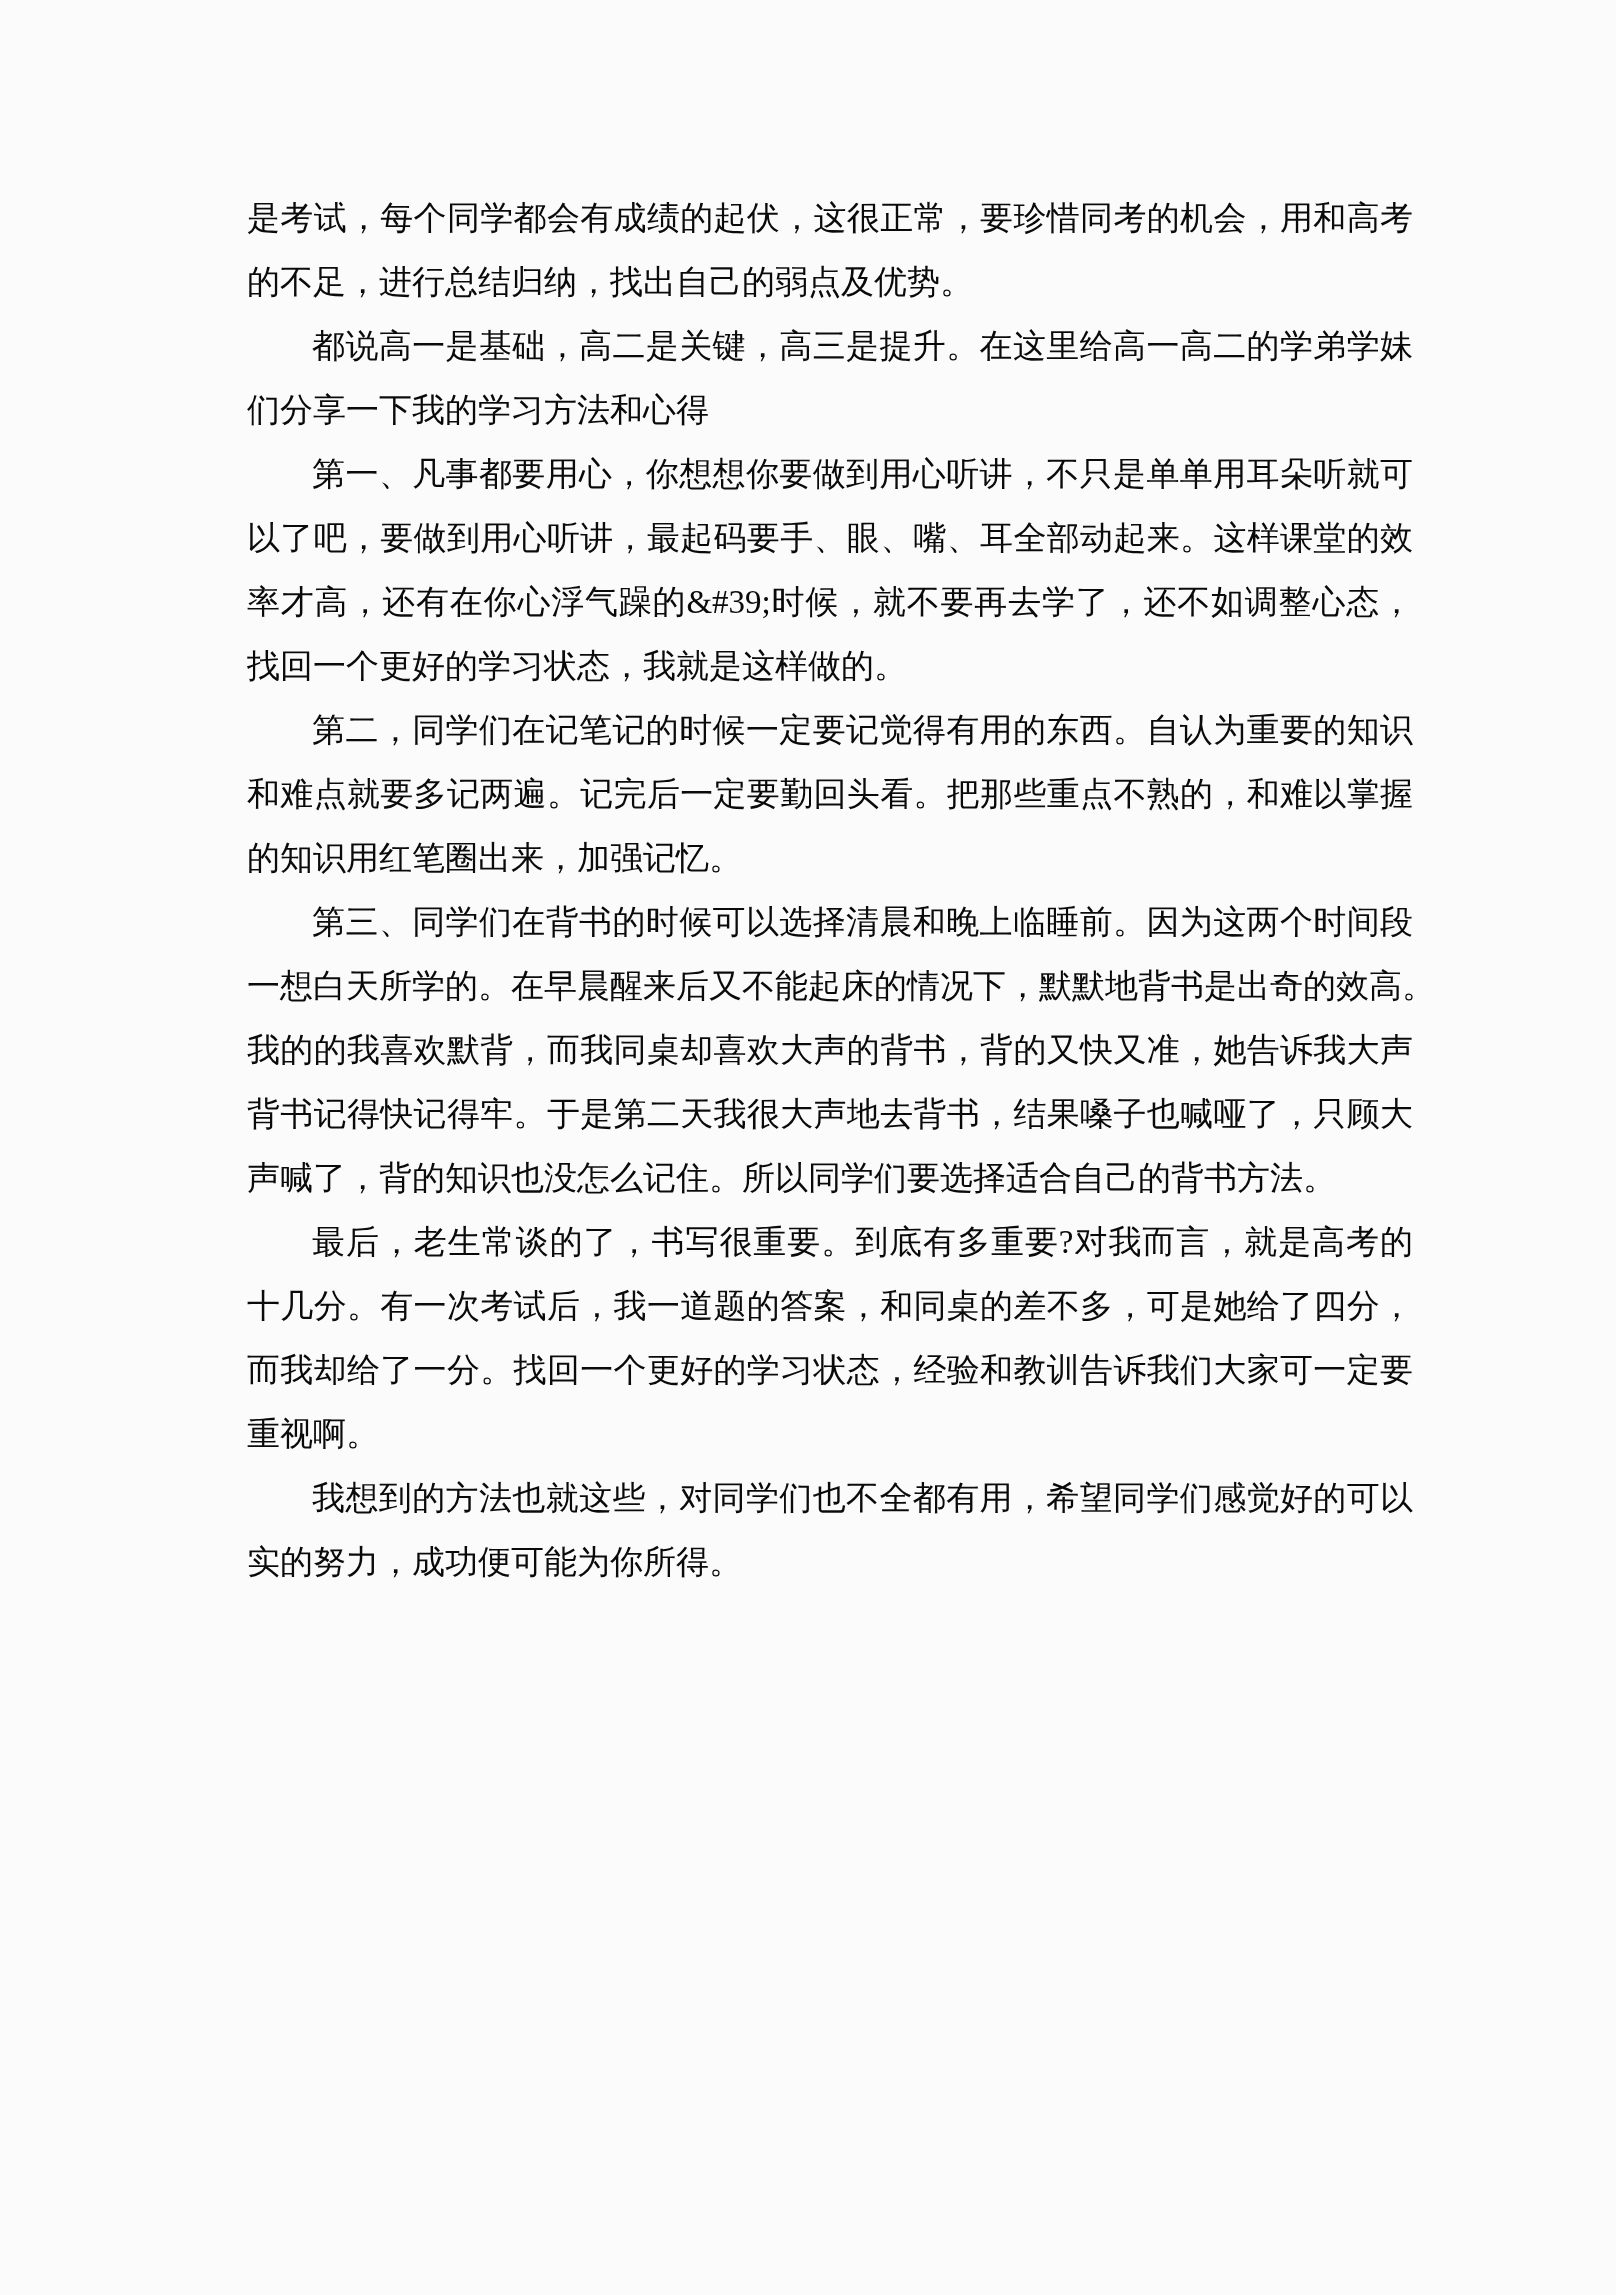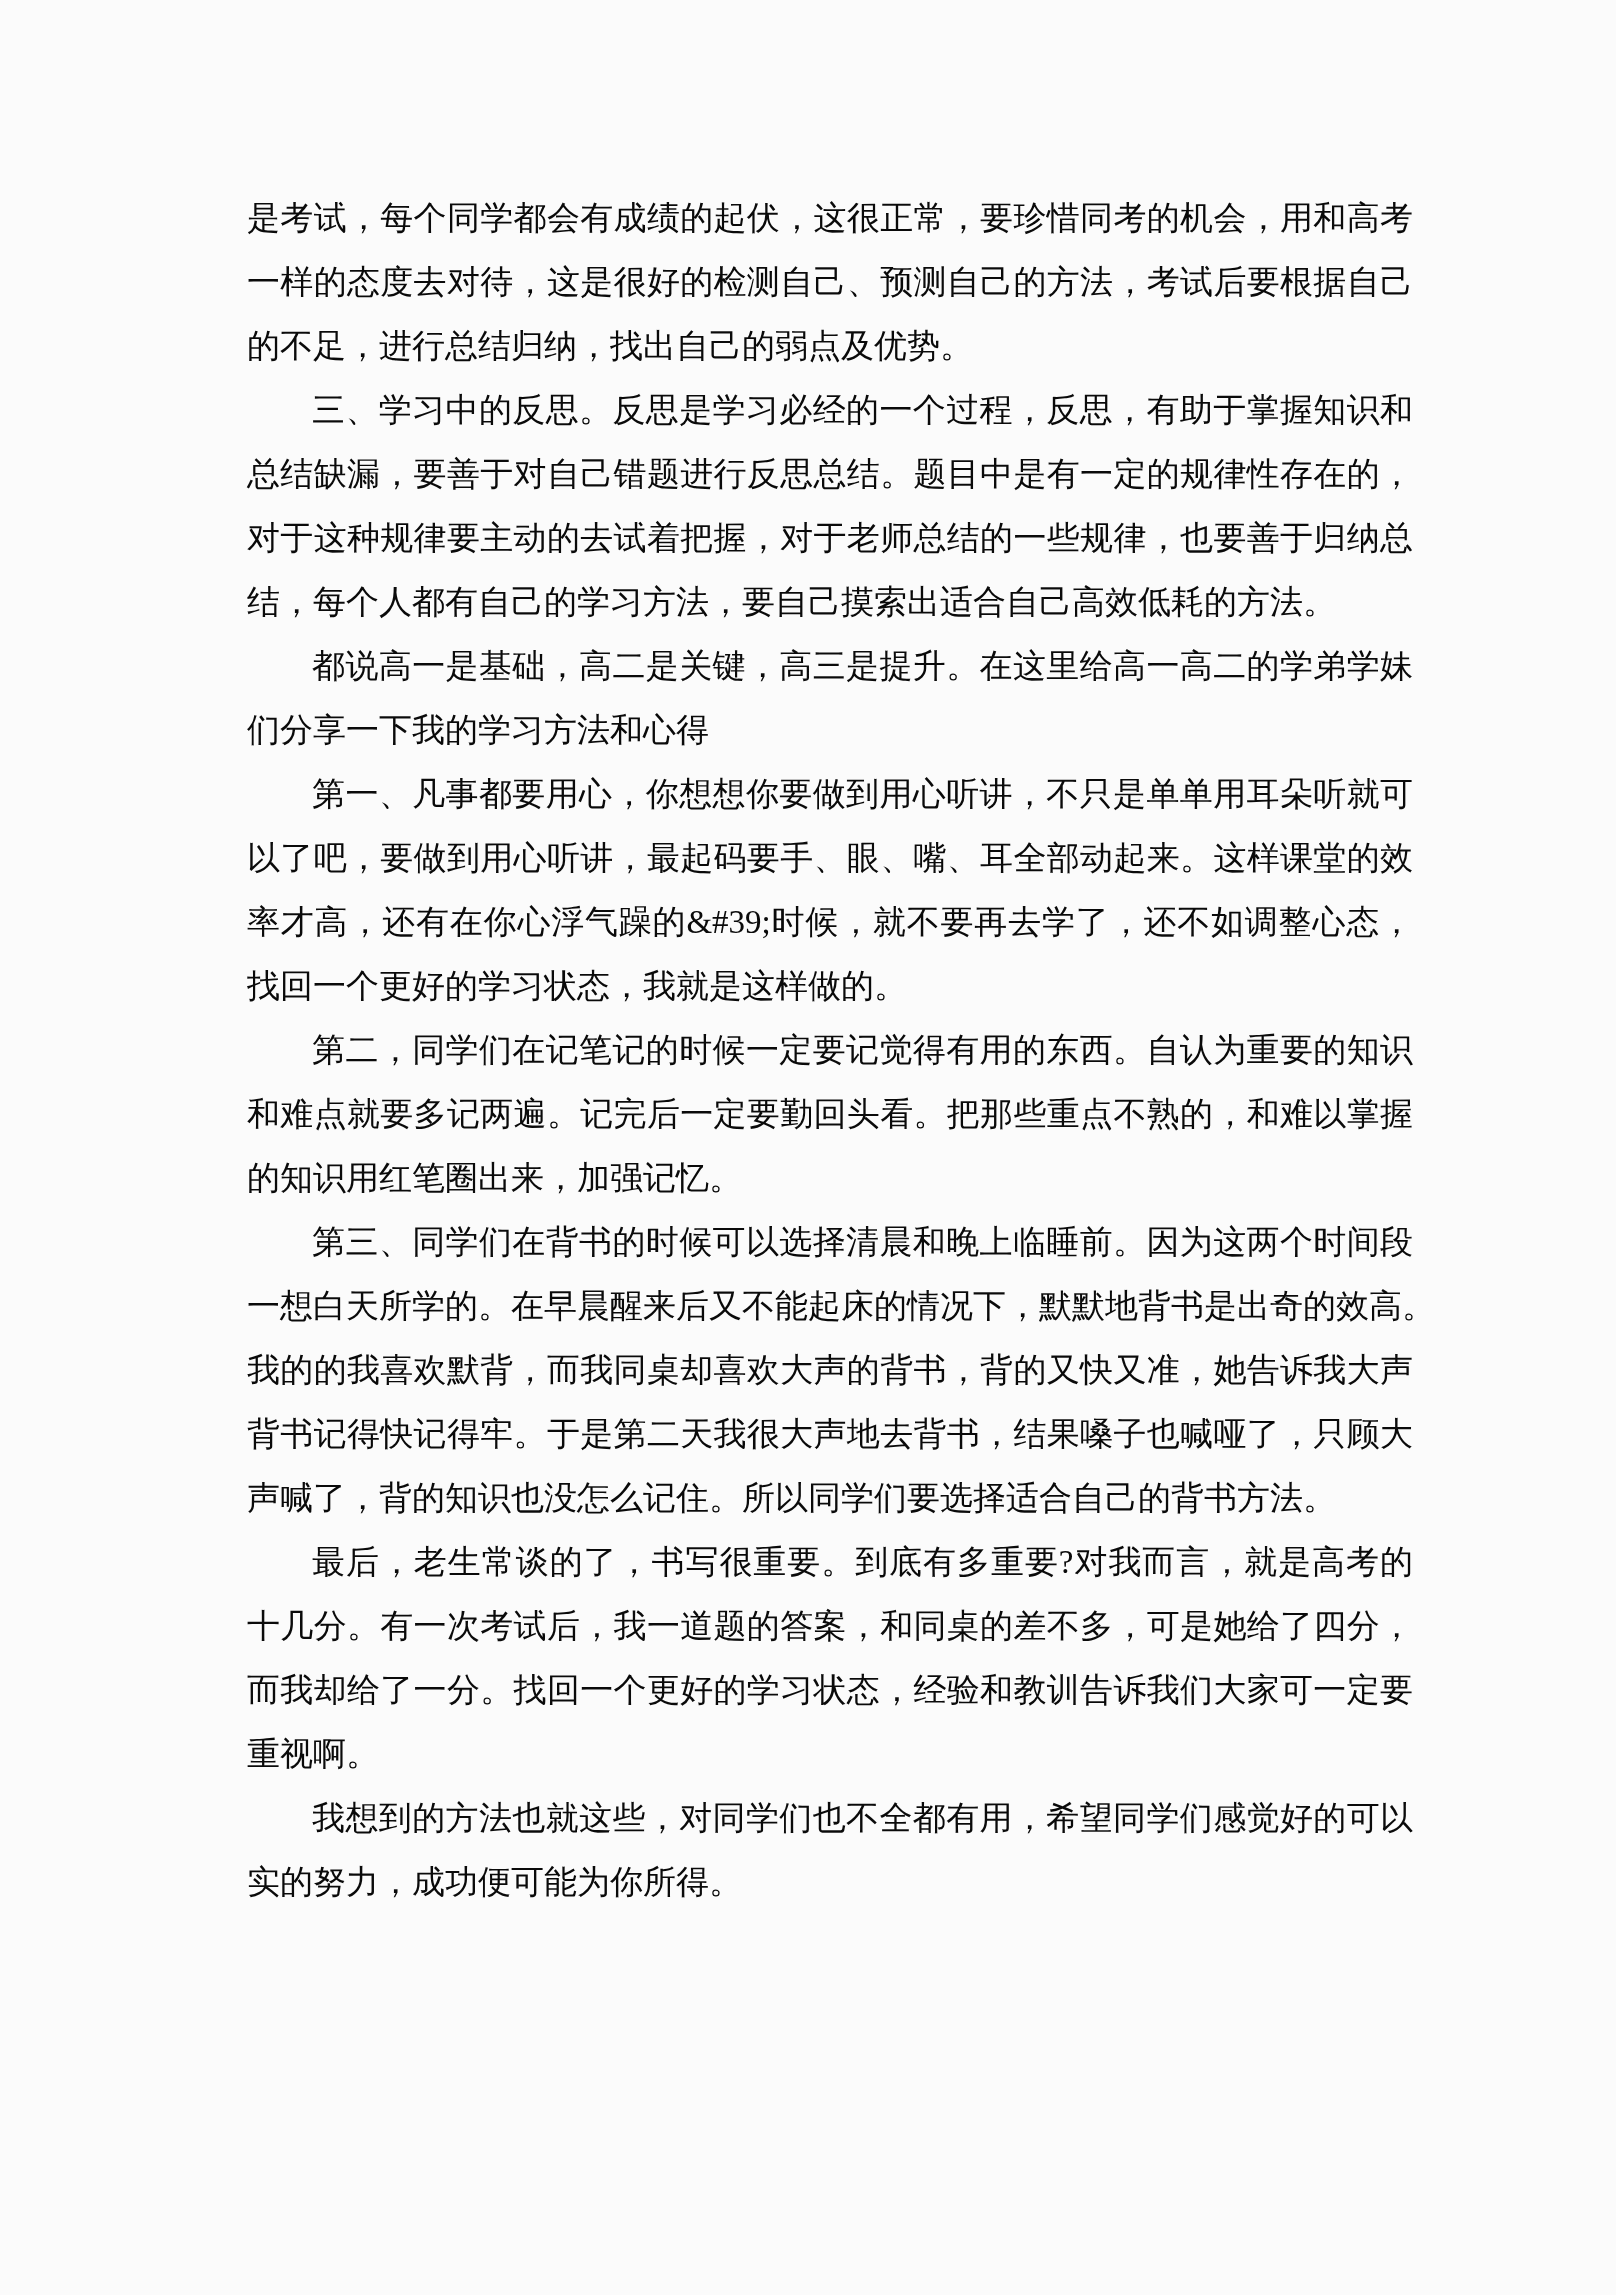--- a/index.html
+++ b/index.html
@@ -44,30 +44,23 @@
   }
 </style>
 </head>
 <body>
 
 <div class="page">
   <div class="text-block">
 
     <p class="para">
       <span class="l">是考试，每个同学都会有成绩的起伏，这很正常，要珍惜同考的机会，用和高考</span>
-      <span class="l">一样的态度去对待，这是很好的检测自己、预测自己的方法，考试后要根据自己</span>
       <span class="l end">的不足，进行总结归纳，找出自己的弱点及优势。</span>
     </p>
 
-    <p class="para indent">
-      <span class="l">三、学习中的反思。反思是学习必经的一个过程，反思，有助于掌握知识和</span>
-      <span class="l">总结缺漏，要善于对自己错题进行反思总结。题目中是有一定的规律性存在的，</span>
-      <span class="l">对于这种规律要主动的去试着把握，对于老师总结的一些规律，也要善于归纳总</span>
-      <span class="l end">结，每个人都有自己的学习方法，要自己摸索出适合自己高效低耗的方法。</span>
-    </p>
 
     <p class="para indent">
       <span class="l">都说高一是基础，高二是关键，高三是提升。在这里给高一高二的学弟学妹</span>
       <span class="l end">们分享一下我的学习方法和心得</span>
     </p>
 
     <p class="para indent">
       <span class="l">第一、凡事都要用心，你想想你要做到用心听讲，不只是单单用耳朵听就可</span>
       <span class="l">以了吧，要做到用心听讲，最起码要手、眼、嘴、耳全部动起来。这样课堂的效</span>
       <span class="l">率才高，还有在你心浮气躁的&amp;#39;时候，就不要再去学了，还不如调整心态，</span>

